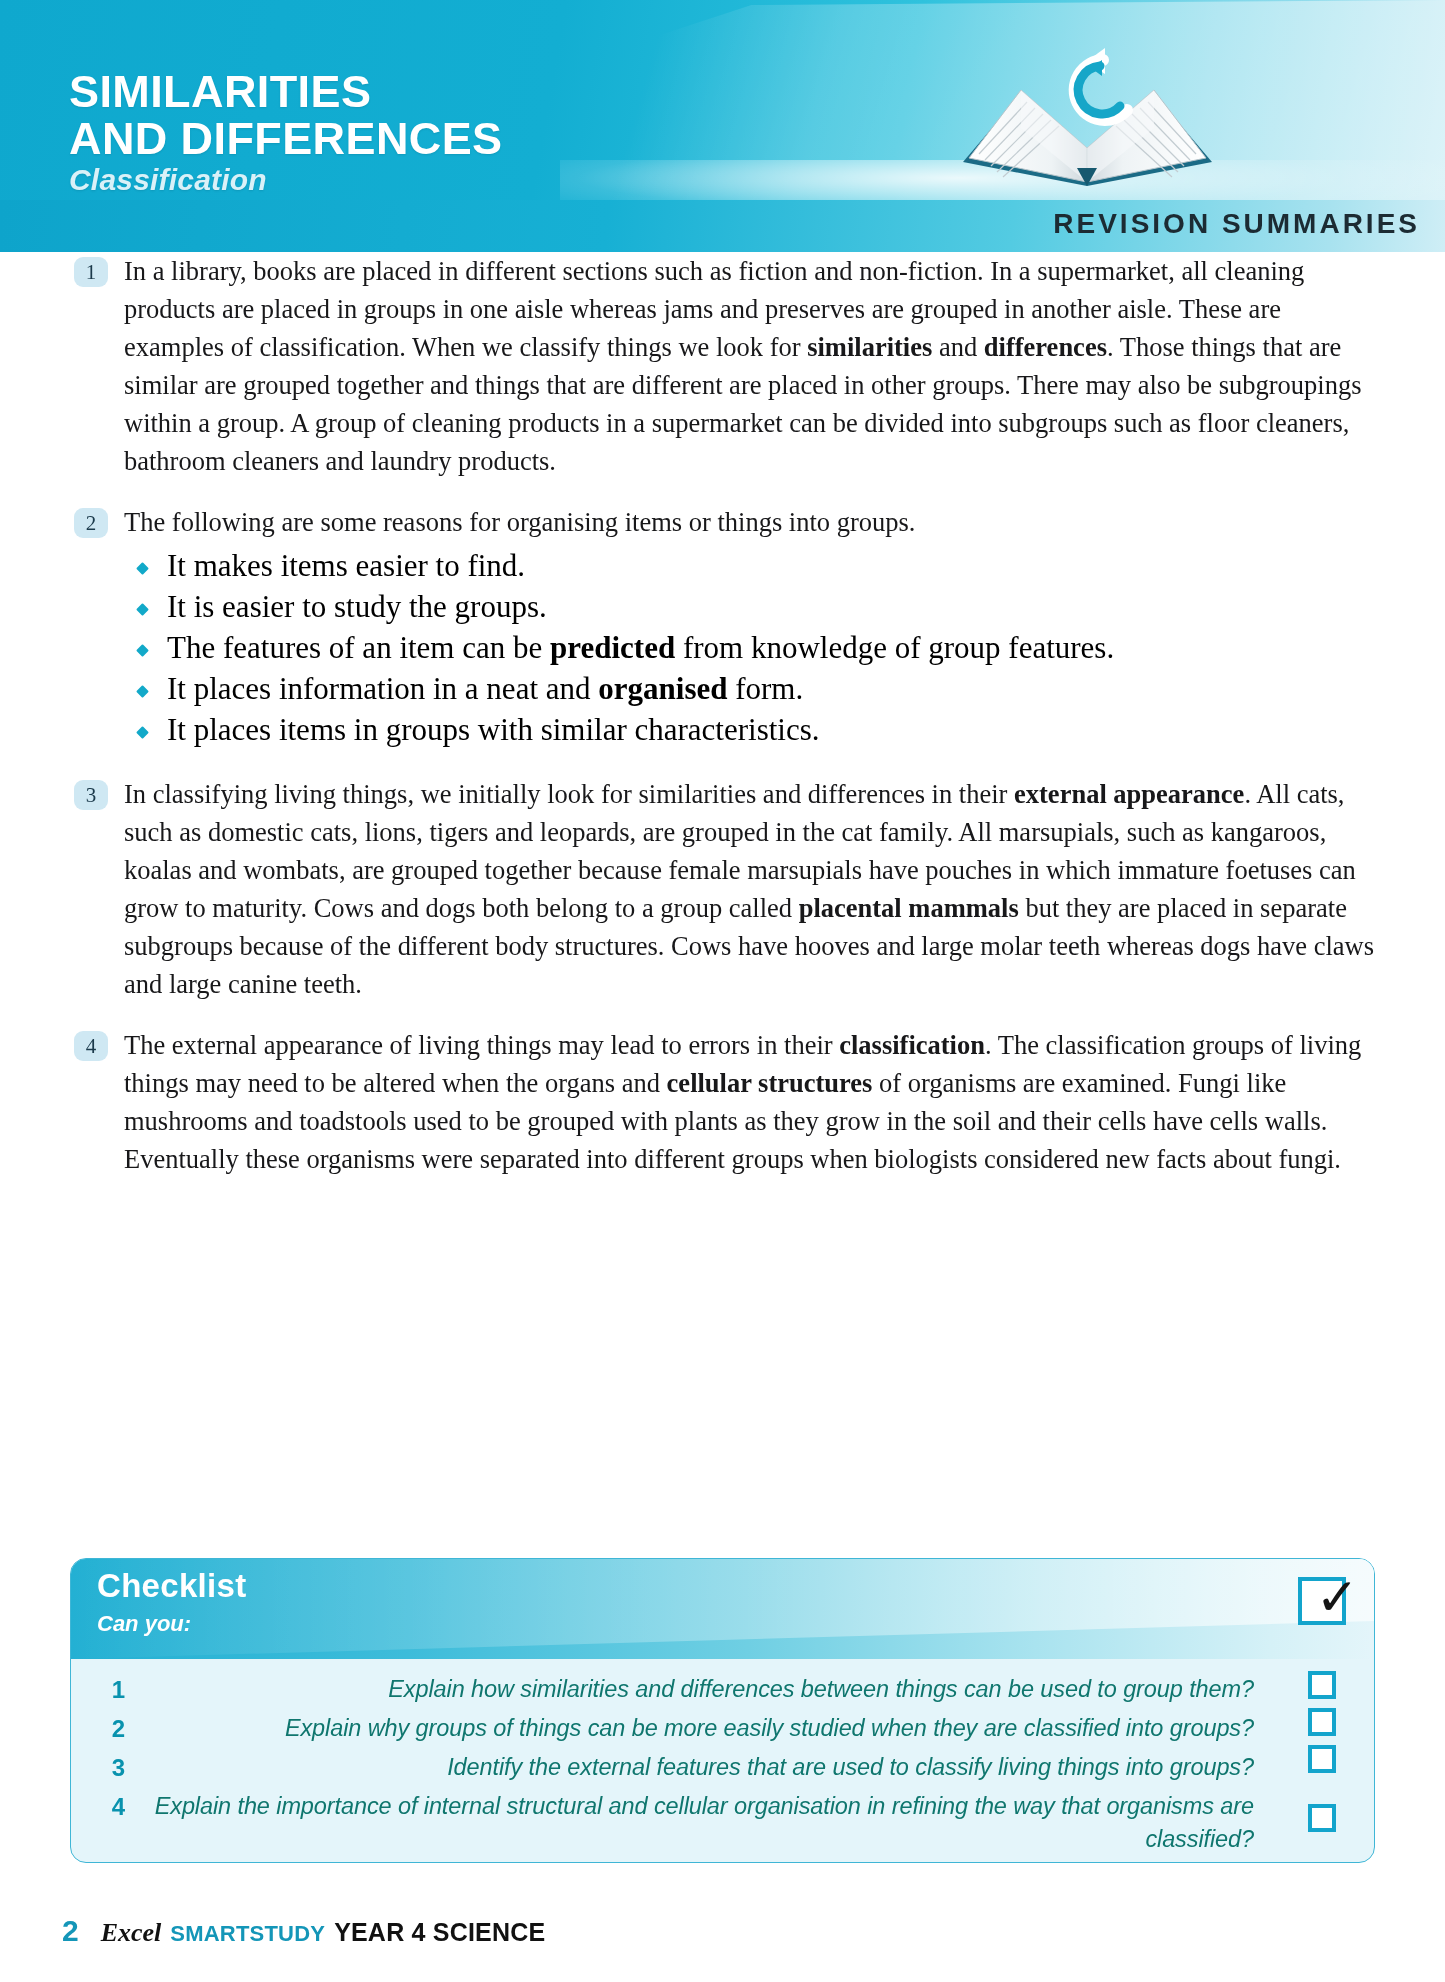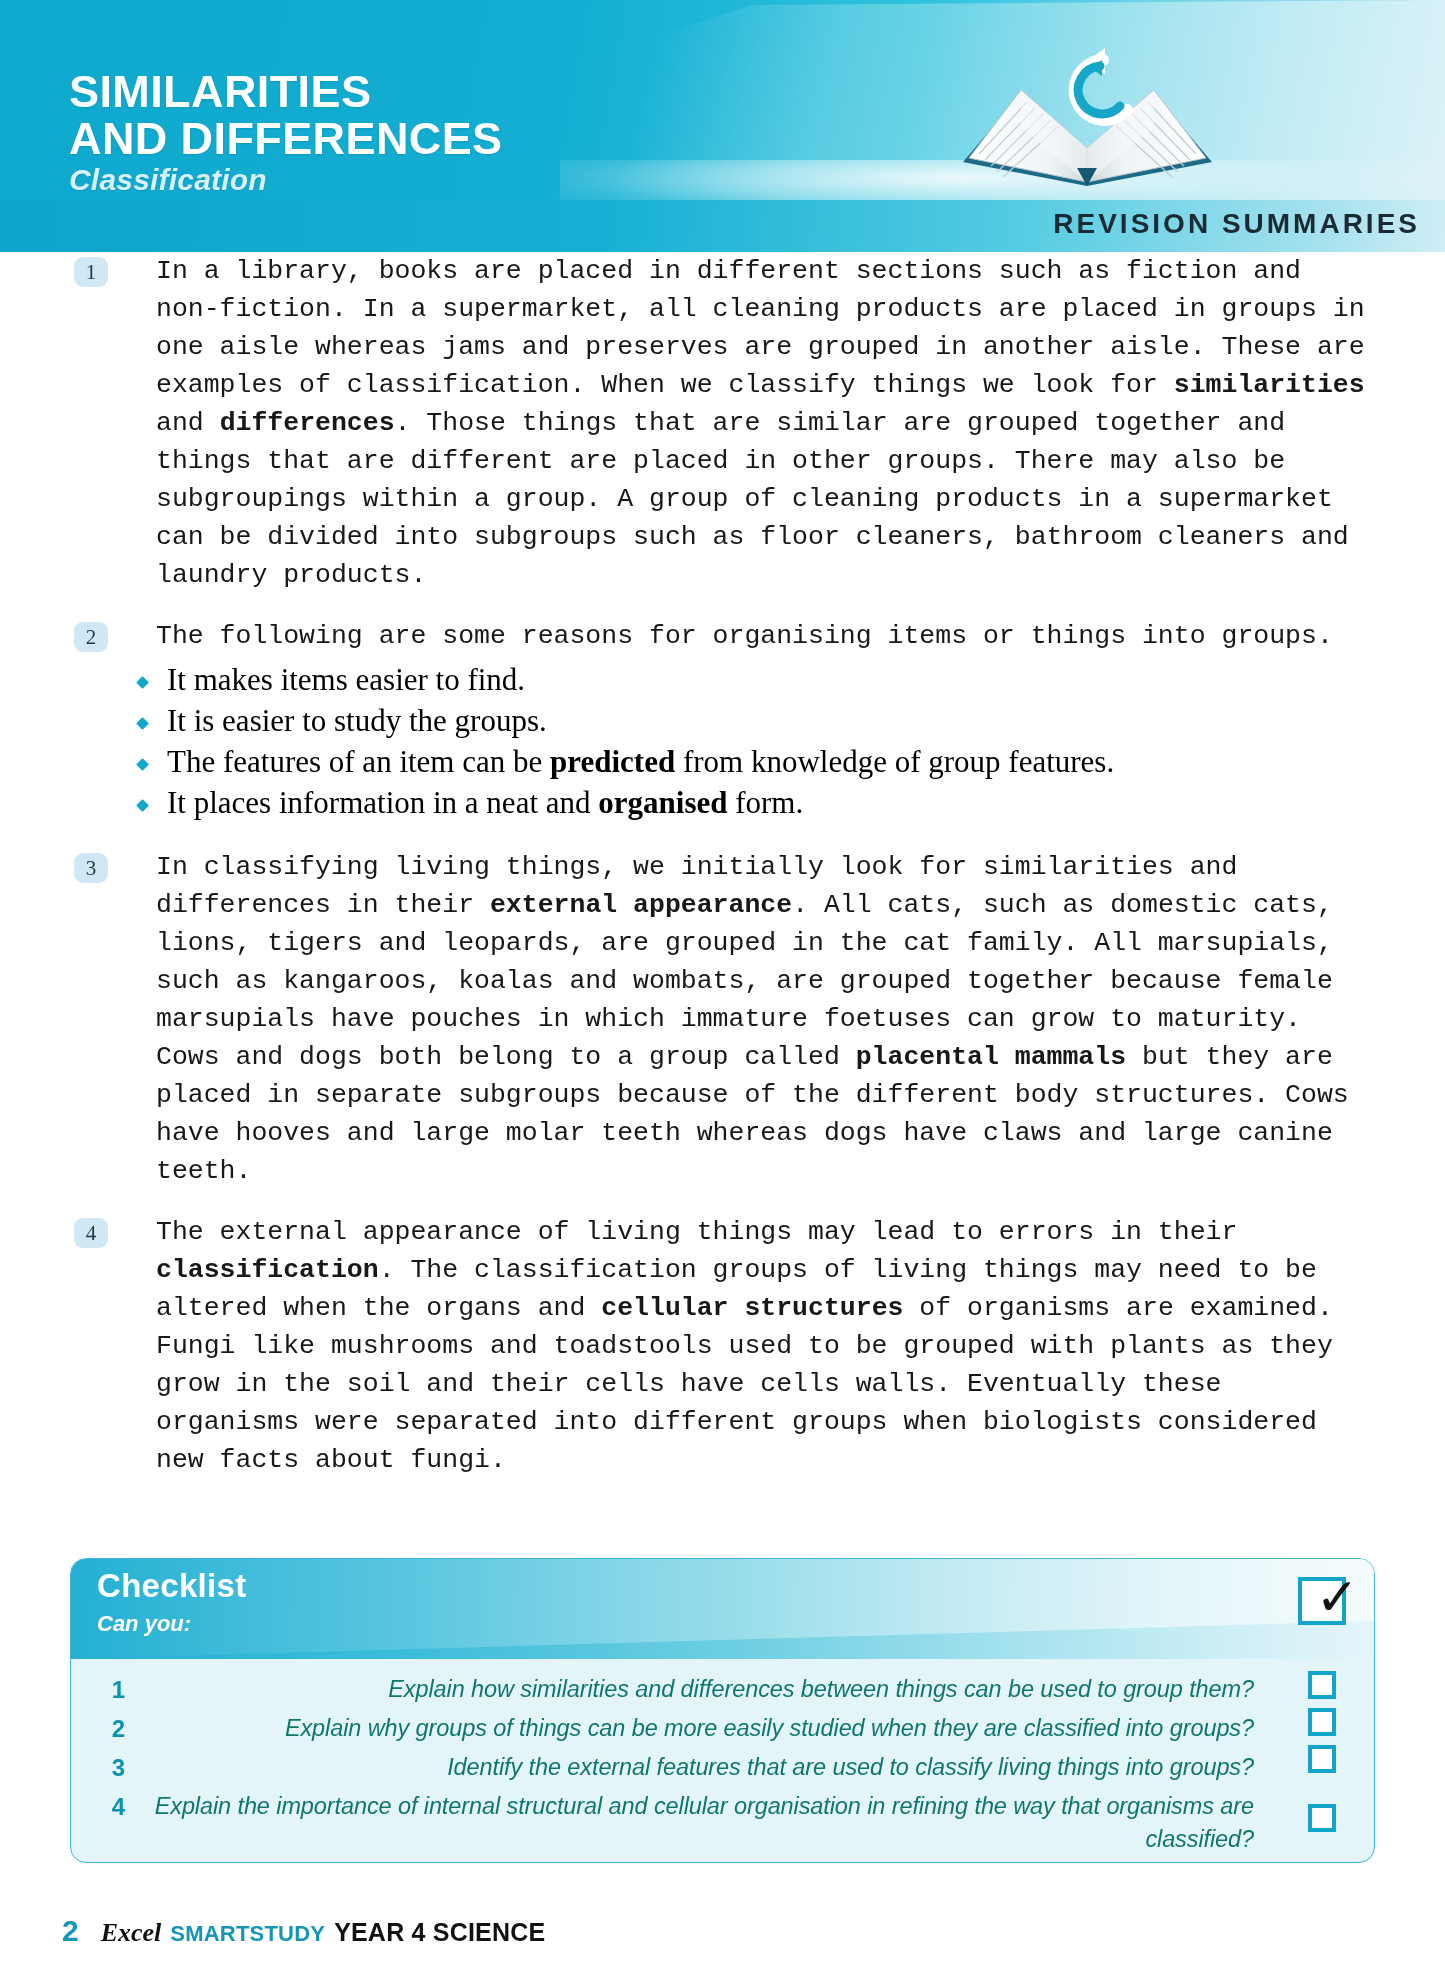--- a/index.html
+++ b/index.html
@@ -112,26 +112,25 @@
     font-size: 21px;
     font-weight: normal;
     display: flex;
     align-items: center;
     justify-content: center;
     margin-right: 16px;
     margin-top: 5px;
   }
   .para-text {
     flex: 1 1 auto;
-    font-family: Liberation Mono, monospace;
+    font-family: Liberation Serif, serif;
     font-size: 26.5px;
     line-height: 38px;
     color: #18181a;
     text-align: left;
-    margin-left: 32px;
   }
   .para-text b { font-weight: bold; }
 
   .bullet-list {
     list-style: none;
     margin: 6px 0 0 0;
     padding: 0;
   }
   .bullet-list li {
     position: relative;
@@ -371,20 +370,21 @@
 
   <div class="para-row">
     <div class="num-badge">2</div>
     <div style="flex:1 1 auto;">
       <div class="para-text">The following are some reasons for organising items or things into groups.</div>
       <ul class="bullet-list">
           <li>It makes items easier to find.</li>
           <li>It is easier to study the groups.</li>
           <li>The features of an item can be <b>predicted</b> from knowledge of group features.</li>
           <li>It places information in a neat and <b>organised</b> form.</li>
+          <li>It places items in groups with similar characteristics.</li>
         </ul>
     </div>
   </div>
 
   <div class="para-row">
     <div class="num-badge">3</div>
     <div class="para-text">In classifying living things, we initially look for similarities and differences in their <b>external appearance</b>. All cats, such as domestic cats, lions, tigers and leopards, are grouped in the cat family. All marsupials, such as kangaroos, koalas and wombats, are grouped together because female marsupials have pouches in which immature foetuses can grow to maturity. Cows and dogs both belong to a group called <b>placental mammals</b> but they are placed in separate subgroups because of the different body structures. Cows have hooves and large molar teeth whereas dogs have claws and large canine teeth.</div>
   </div>
 
   <div class="para-row">

